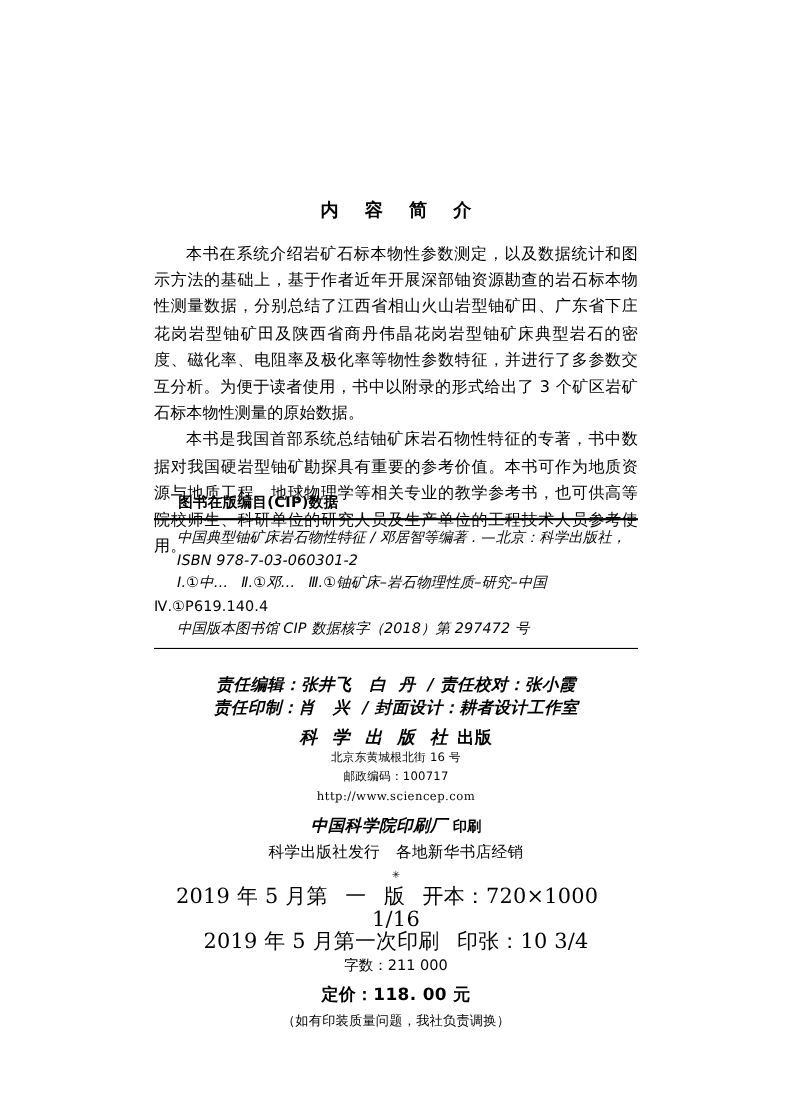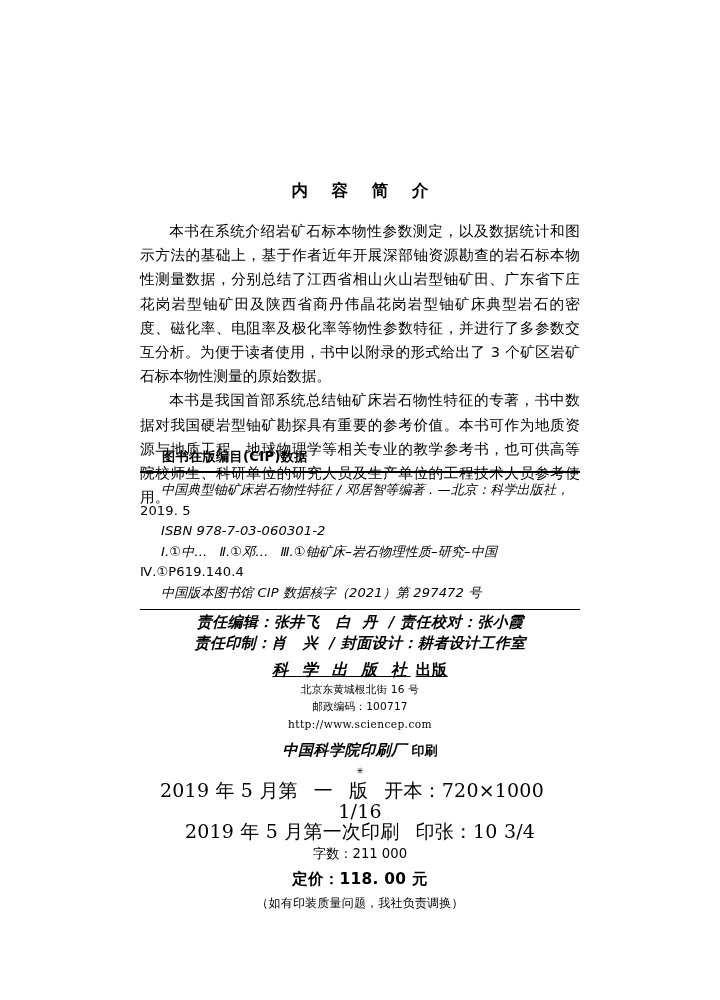--- a/index.html
+++ b/index.html
@@ -109,21 +109,20 @@
   }
   .sp { display: inline-block; width: 11px; }
   .sp-wide { display: inline-block; width: 16px; }
 
   .publisher-line {
     margin-top: 6px;
     font-size: 16.5px;
     line-height: 22px;
     font-weight: bold;
     letter-spacing: 0.5px;
-    text-decoration: underline;
   }
   .publisher-name {
     font-family: "DejaVu Serif", "Liberation Serif", serif;
     font-style: italic;
     font-weight: bold;
     letter-spacing: 4px;
     font-size: 16px;
   }
   .publisher-verb {
     font-size: 15.5px;
@@ -212,27 +211,26 @@
     <div class="abstract-title">内 容 简 介</div>
     <p class="abstract-para">本书在系统介绍岩矿石标本物性参数测定，以及数据统计和图示方法的基础上，基于作者近年开展深部铀资源勘查的岩石标本物性测量数据，分别总结了江西省相山火山岩型铀矿田、广东省下庄花岗岩型铀矿田及陕西省商丹伟晶花岗岩型铀矿床典型岩石的密度、磁化率、电阻率及极化率等物性参数特征，并进行了多参数交互分析。为便于读者使用，书中以附录的形式给出了 3 个矿区岩矿石标本物性测量的原始数据。</p>
     <p class="abstract-para">本书是我国首部系统总结铀矿床岩石物性特征的专著，书中数据对我国硬岩型铀矿勘探具有重要的参考价值。本书可作为地质资源与地质工程、地球物理学等相关专业的教学参考书，也可供高等院校师生、科研单位的研究人员及生产单位的工程技术人员参考使用。</p>
   </div>
 
   <div class="cip-block">
     <div class="cip-heading">图书在版编目(CIP)数据</div>
     <div class="rule-thick"></div>
     <div class="cip-body">
       <div class="cip-line cip-indent">中国典型铀矿床岩石物性特征 / 邓居智等编著 . —北京：科学出版社，</div>
-      <div class="cip-line cip-tight">2019. 5</div>
       <div class="cip-line cip-indent">ISBN 978-7-03-060301-2</div>
       <div class="cip-line cip-indent">
         <span>Ⅰ.①中…</span><span class="cip-gap"></span><span>Ⅱ.①邓…</span><span class="cip-gap"></span><span>Ⅲ.①铀矿床–岩石物理性质–研究–中国</span>
       </div>
       <div class="cip-line cip-tight">Ⅳ.①P619.140.4</div>
-      <div class="cip-line cip-indent">中国版本图书馆 CIP 数据核字（2021）第 297472 号</div>
+      <div class="cip-line cip-indent">中国版本图书馆 CIP 数据核字（2018）第 297472 号</div>
     </div>
     <div class="rule-thin"></div>
   </div>
 
   <div class="imprint">
 
     <div class="credit-line">
       <span>责任编辑：</span><span>张井飞</span><span class="sp-wide"></span><span>白</span><span class="sp"></span><span>丹</span><span class="sp"></span><span>/ 责任校对：</span><span>张小霞</span>
     </div>
 
@@ -245,20 +243,21 @@
     </div>
 
     <div class="addr-line">北京东黄城根北街 16 号</div>
     <div class="addr-line">邮政编码：100717</div>
     <div class="url-line">http://www.sciencep.com</div>
 
     <div class="printer-line">
       <span class="printer-name">中国科学院印刷厂</span><span class="printer-verb">印刷</span>
     </div>
 
+    <div class="distrib-line">科学出版社发行　各地新华书店经销</div>
 
     <div class="asterisk">✳</div>
 
     <div class="pub-detail">
       <span>2019 年 5 月第</span><span class="sp-wide"></span><span>一</span><span class="sp-wide"></span><span>版</span><span class="sp-wide"></span><span class="pub-detail-cn">开本：</span><span>720×1000</span><span class="sp-wide"></span><span>1/16</span>
     </div>
 
     <div class="pub-detail">
       <span>2019 年 5 月第一次印刷</span><span class="sp-wide"></span><span class="pub-detail-cn">印张：</span><span>10 3/4</span>
     </div>

